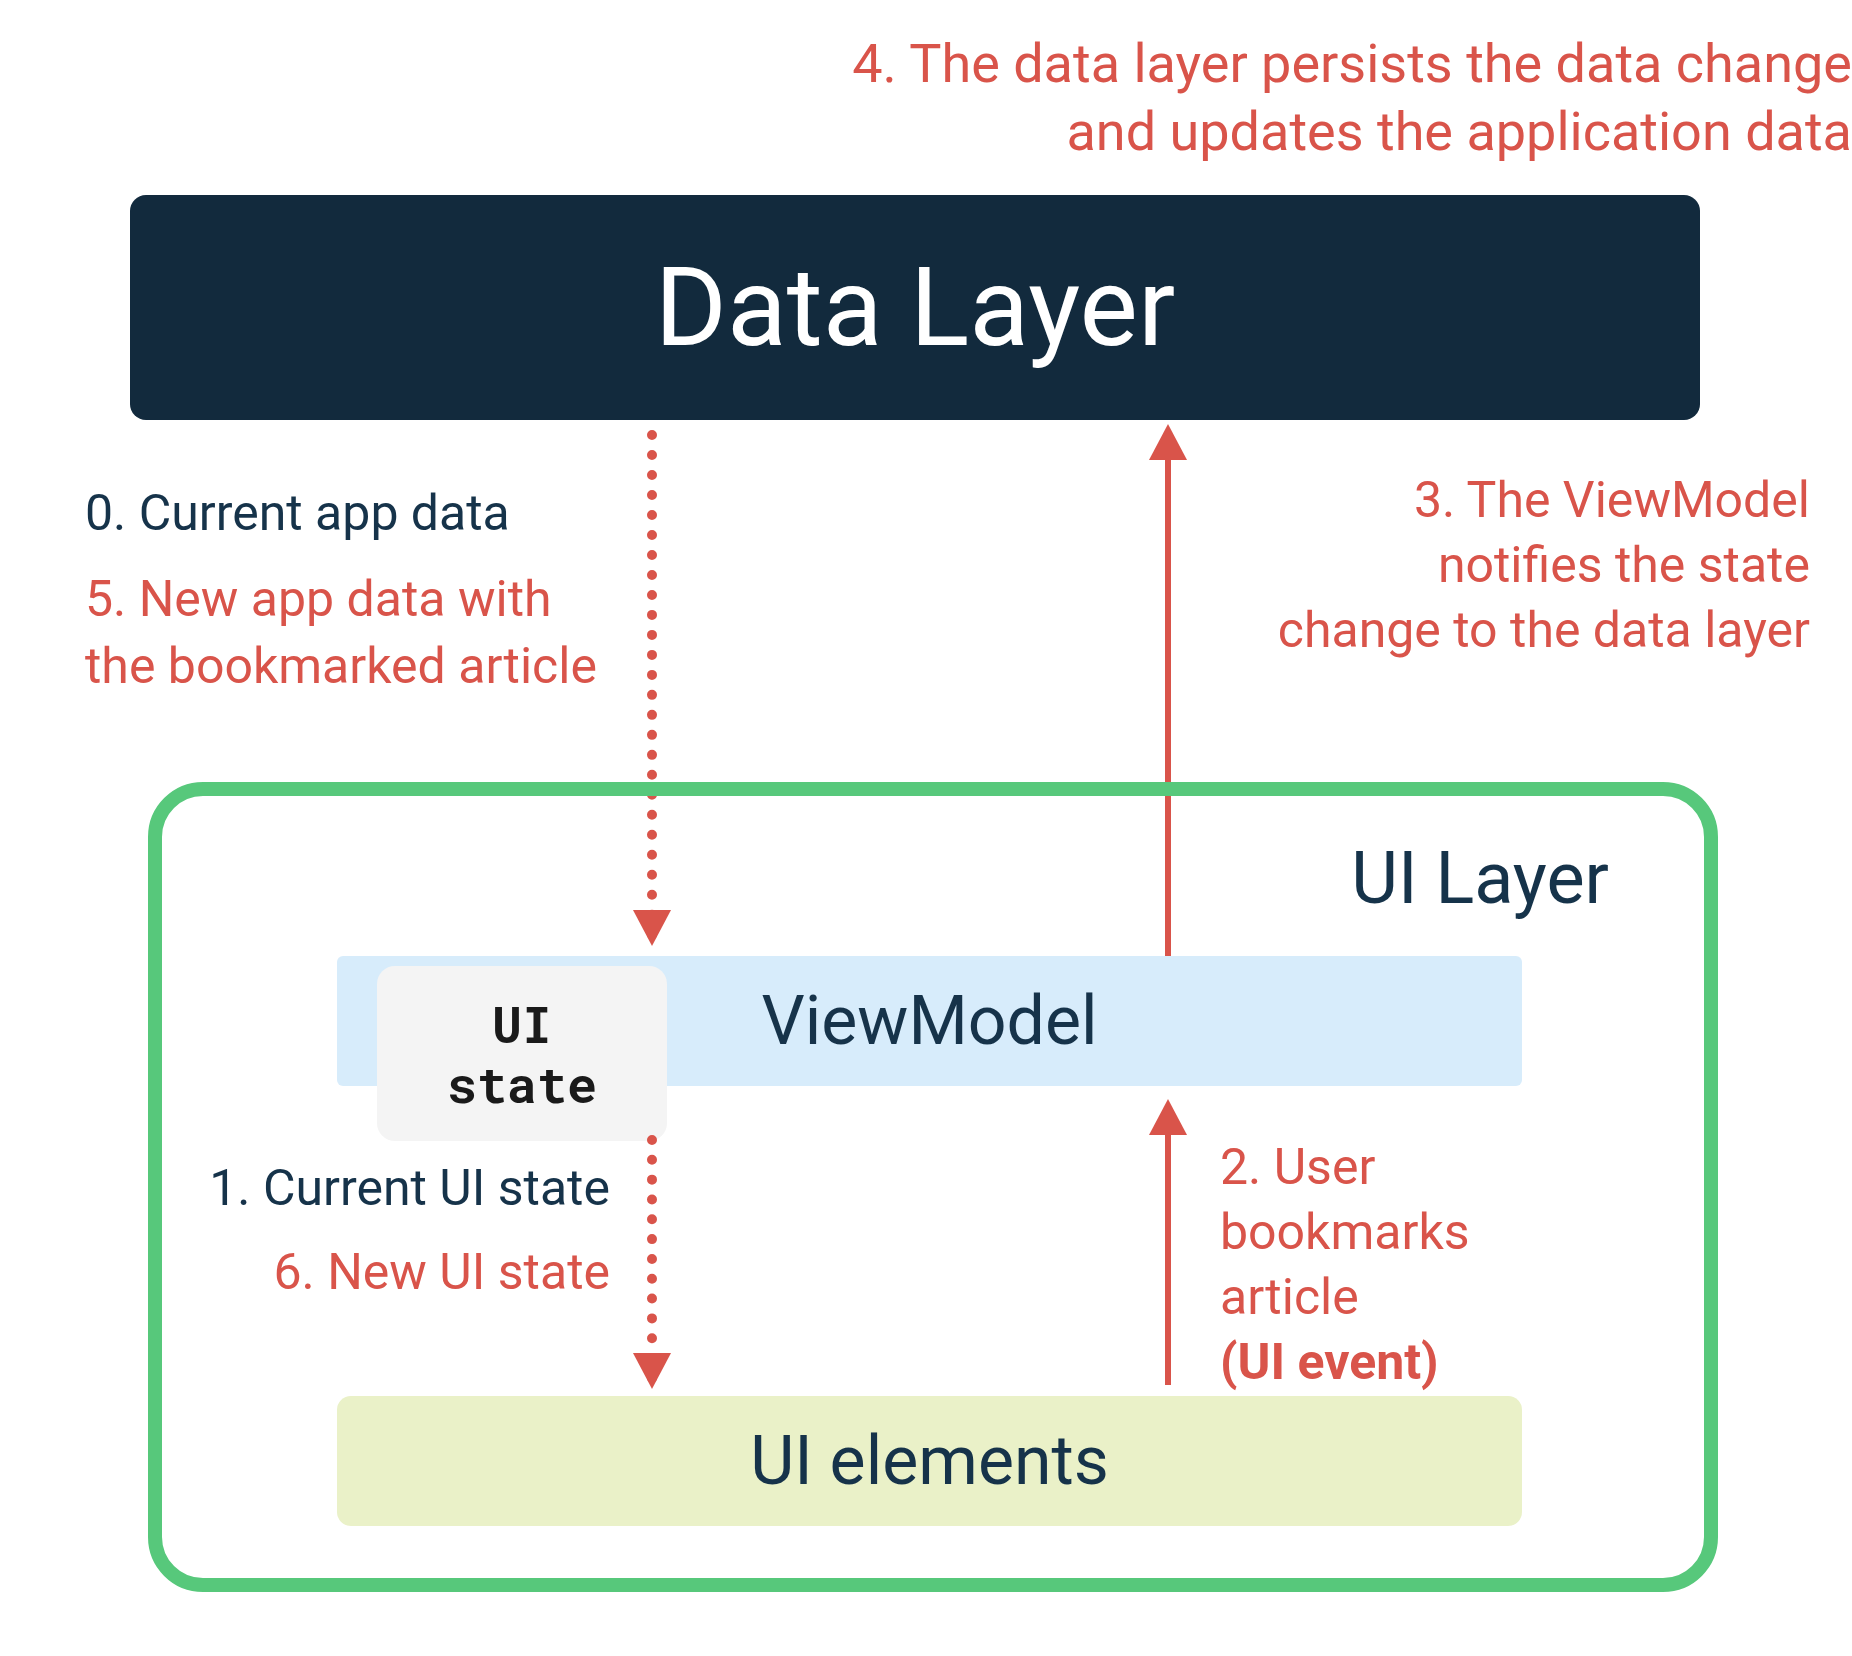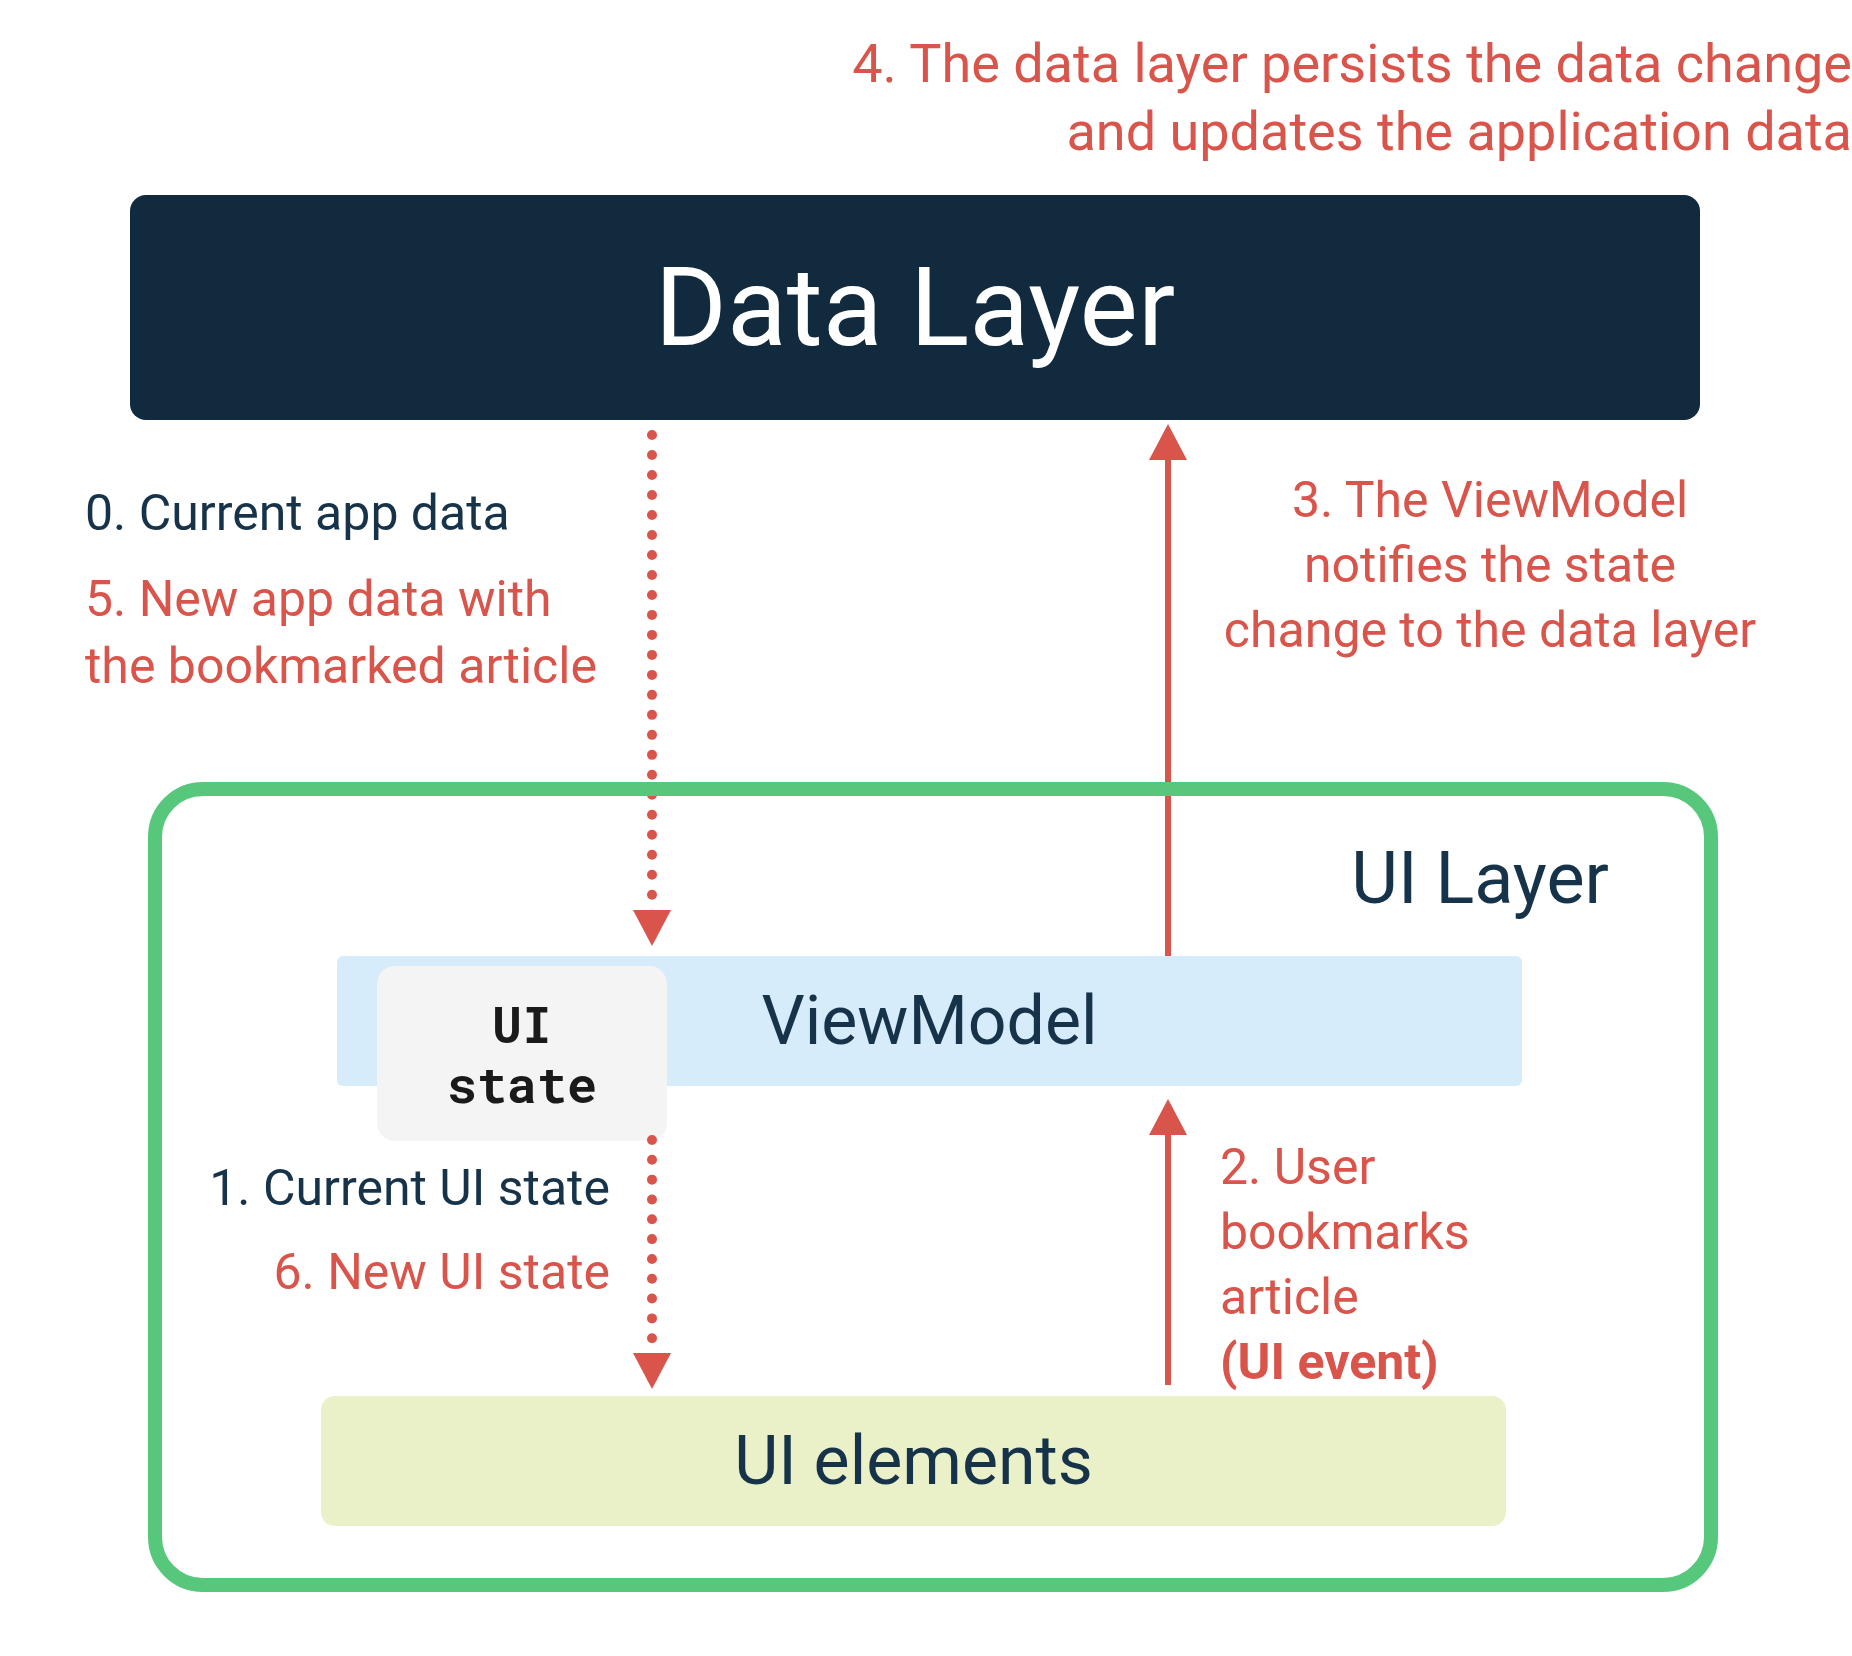--- a/index.html
+++ b/index.html
@@ -102,21 +102,21 @@
     font-weight: 700;
     font-size: 50px;
     line-height: 1.2;
     white-space: pre;
   }
 
   
   .uielements-box {
     position: absolute;
     top: 600px;
-    left: 159px;
+    left: 175px;
     width: 1185px;
     height: 130px;
     background: #eaf1c8;
     border-radius: 14px;
     display: flex;
     align-items: center;
     justify-content: center;
     color: #16334a;
     font-size: 68px;
     font-weight: 400;
@@ -130,23 +130,23 @@
     width: 520px;
     font-size: 50px;
     line-height: 1.35;
   }
   .mid-left .dark { color: #16334a; }
   .mid-left .red { color: #d9544a; margin-top: 18px; }
 
   .mid-right {
     position: absolute;
     top: 468px;
-    left: 1220px;
+    left: 1270px;
     width: 540px;
-    text-align: center;
+    text-align: right;
     color: #d9544a;
     font-size: 50px;
     line-height: 1.3;
   }
 
   
   .low-left {
     position: absolute;
     top: 1155px;
     left: 180px;

